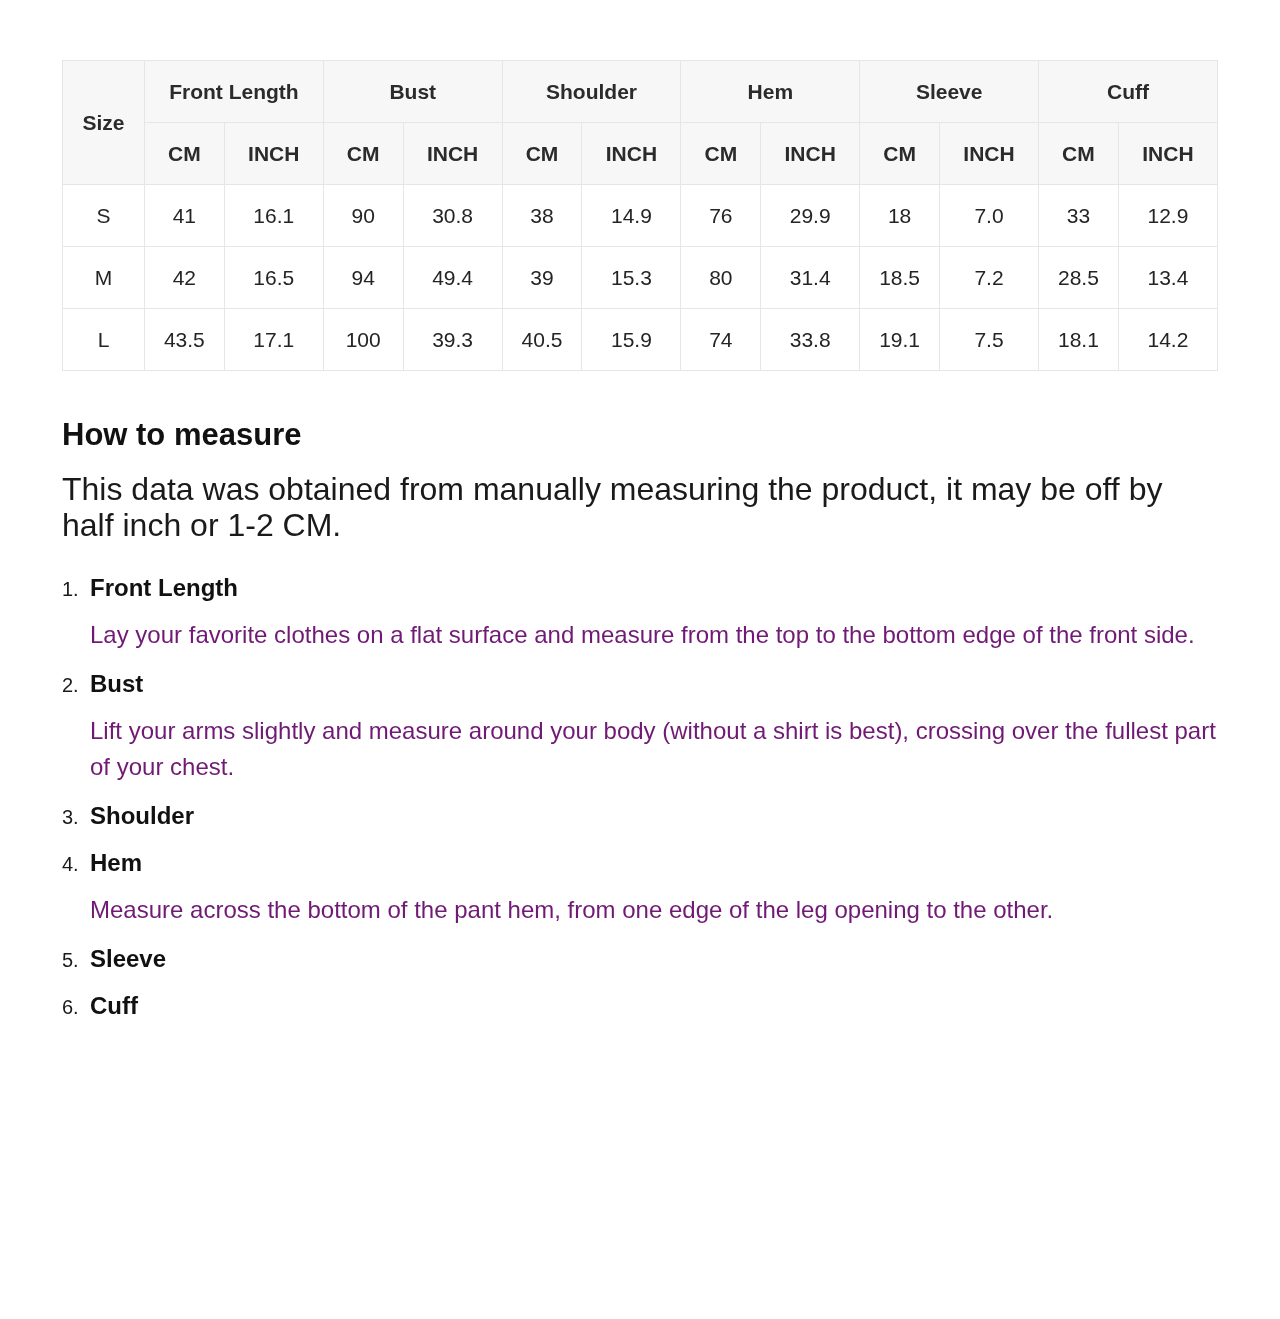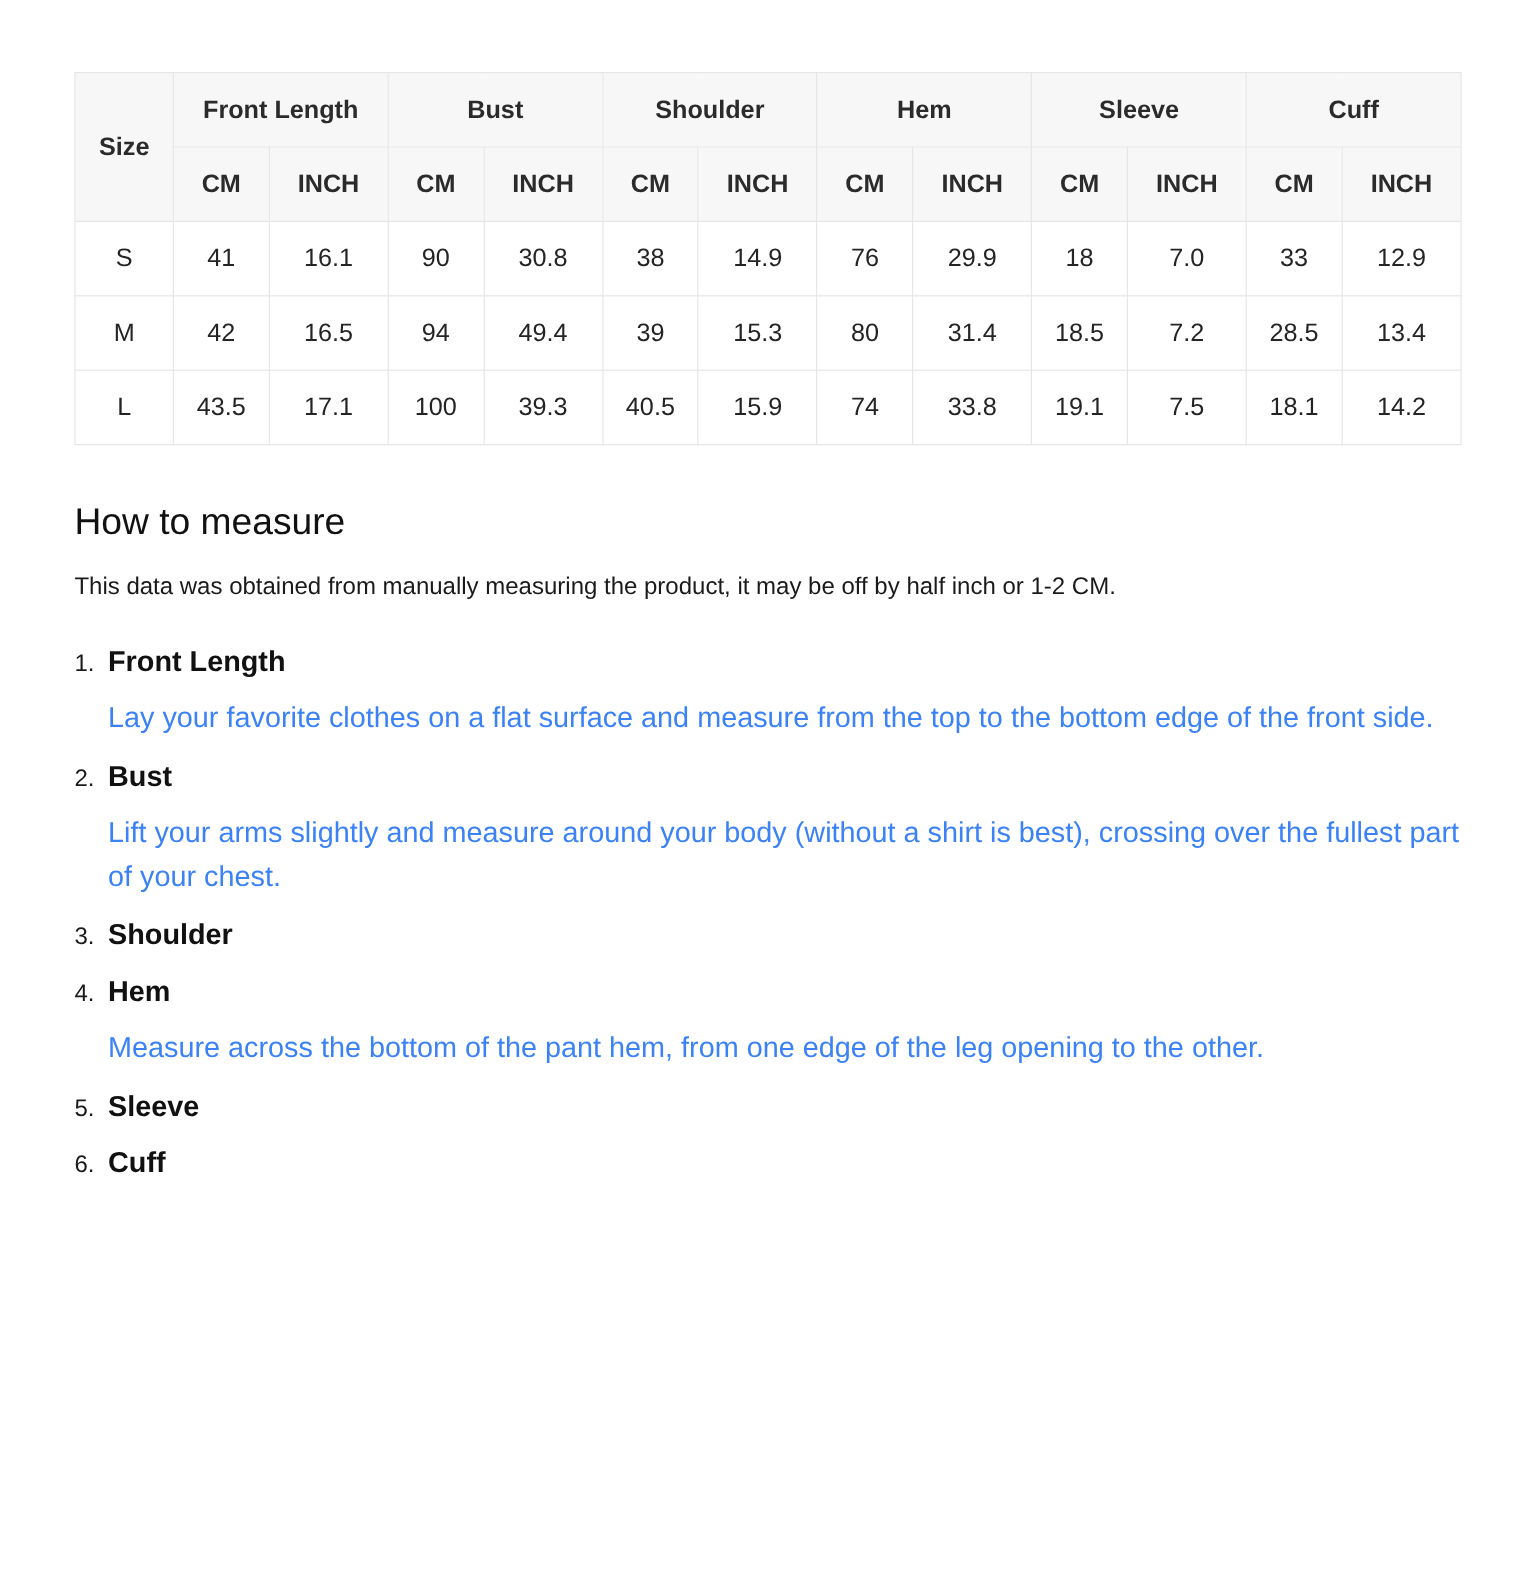--- a/index.html
+++ b/index.html
@@ -43,26 +43,26 @@
     font-weight: normal;
   }
   col.col-size  { width: 7.1%;  }
   col.col-cm    { width: 6.9%;  }
   col.col-inch  { width: 8.58%; }
 
   
   h2.htm-heading {
     font-size: 31px;
     line-height: 36px;
-    font-weight: normal;
+    font-weight: bold;
     color: #111111;
     margin: 46px 0 18px 0;
   }
   p.htm-intro {
-    font-size: 20px;
+    font-size: 32px;
     line-height: 36px;
     margin: 0 0 30px 0;
   }
   .steps { margin: 0; }
   .step { margin: 0 0 16px 0; }
   .step-head {
     display: flex;
     align-items: baseline;
   }
   .step-number {
@@ -75,21 +75,21 @@
   .step-title {
     font-size: 24px;
     line-height: 30px;
     font-weight: bold;
     color: #111111;
   }
   .step-desc {
     font-size: 24px;
     line-height: 36px;
     margin: 13px 0 4px 28px;
-    color: #3b82f6;
+    color: #701a75;
   }
 </style>
 </head>
 <body>
 
 <div class="page">
 
   <table class="size-chart">
     <colgroup>
       <col class="col-size">

